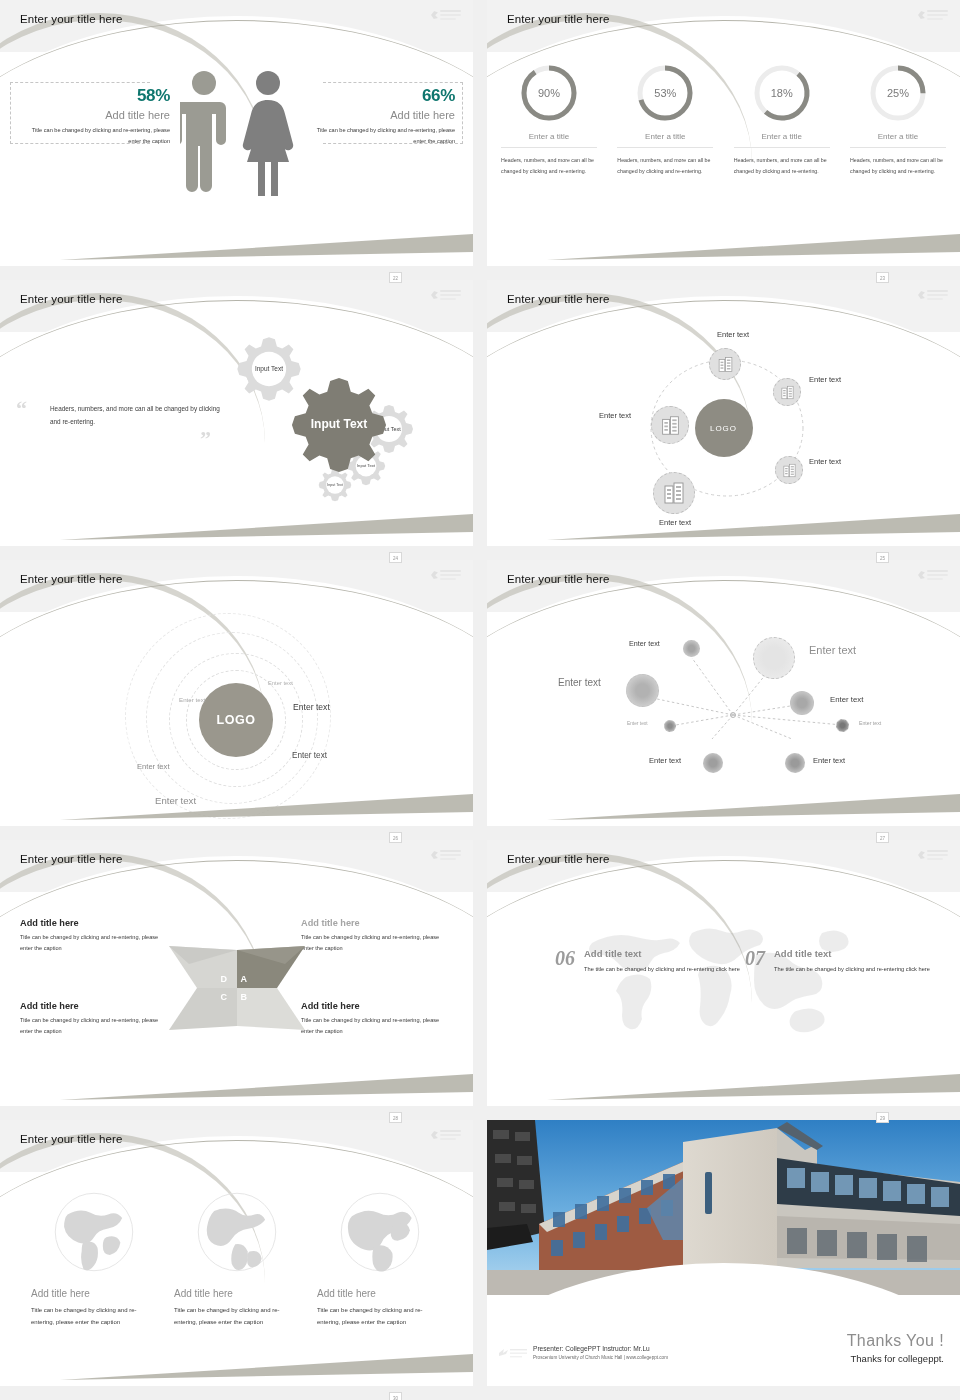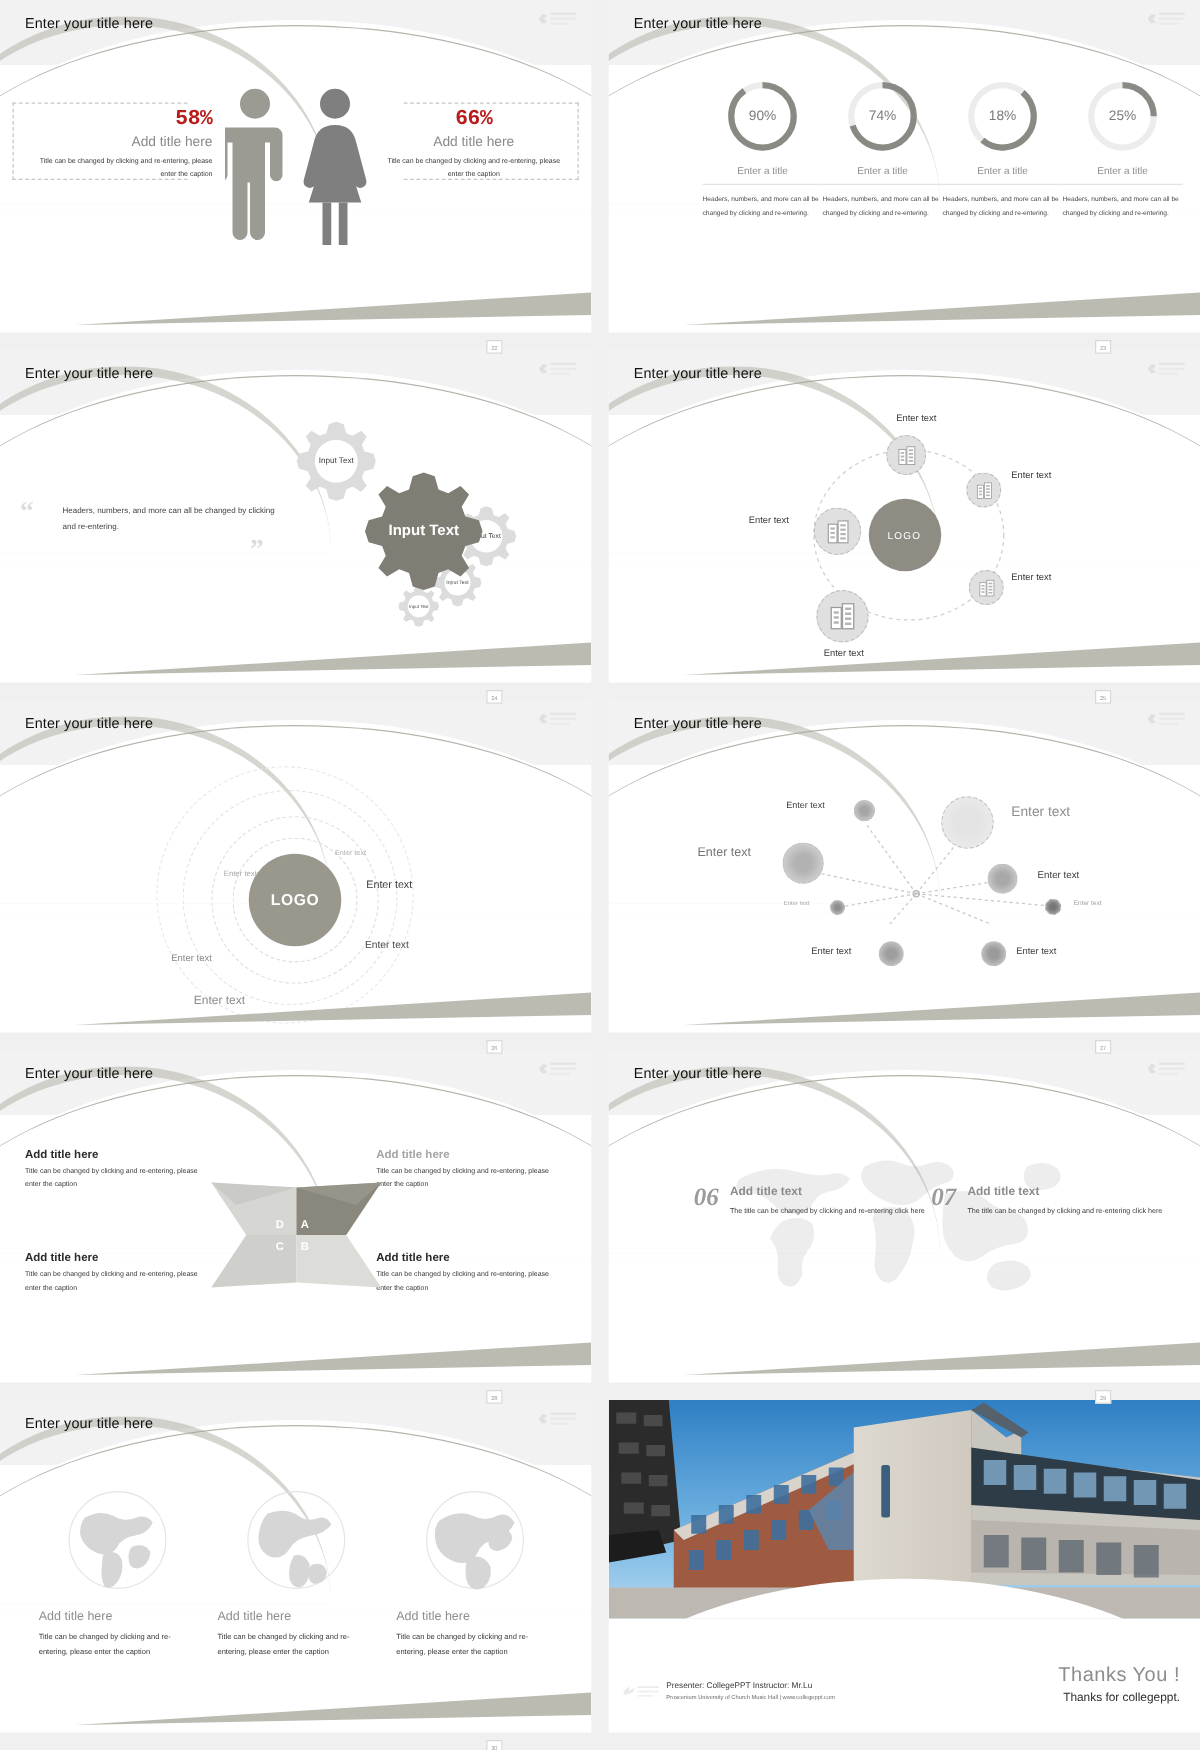--- a/index.html
+++ b/index.html
@@ -77,31 +77,31 @@
     font-size:4.5px; color:#9a9a9a; text-align:center; line-height:11px;
     z-index:6;
   }
   .slidewrap { position:relative; width:410px; height:274px; }
 
   
   .gender-row { position:absolute; left:0; top:58px; width:100%; height:170px; }
   .figs { position:absolute; left:50%; top:10px; transform:translateX(-50%); display:flex; gap:14px; }
   .stat { position:absolute; top:28px; width:152px; }
   .stat.left { left:18px; text-align:right; }
-  .stat.right { right:18px; text-align:center; }
+  .stat.right { right:18px; text-align:right; }
   .dash-brace { position:absolute; top:24px; width:140px; height:62px; }
   .dash-brace.l { left:10px; border:1px dashed #c6c6c6; border-right:0; }
   .dash-brace.r { right:10px; border:1px dashed #c6c6c6; border-left:0; }
-  .pct { font-size:17px; color:#b91c1c; font-weight:bold; letter-spacing:-.3px;font-family:Liberation Mono, monospace;}
+  .pct { font-size:17px; color:#0f766e; font-weight:bold; letter-spacing:-.3px;}
   .stat h4 { font-size:11px; color:#8a8a8a; font-weight:normal; margin-top:3px;}
   .stat p  { font-size:5.6px; color:#3a3a3a; line-height:1.95; margin-top:4px;}
 
   
   .donuts { position:absolute; left:0; top:62px; width:100%;
-            display:flex; justify-content:flex-end; padding:0 14px;}
+            display:flex; justify-content:space-between; padding:0 14px;}
   .donut-col { width:96px; text-align:center; }
   .ring { position:relative; width:62px; height:62px; margin:0 auto;}
   .ring svg { display:block; }
   .ring span { position:absolute; left:0; top:0; width:62px; height:62px;
      display:flex; align-items:center; justify-content:center;
      font-size:11px; color:#7a7a7a; }
   .donut-col h5 { font-size:8px; color:#8e8e8e; font-weight:normal;
      margin-top:8px; padding-bottom:6px; border-bottom:1px solid #e3e3e3; }
   .donut-col p { font-size:5.3px; color:#4a4a4a; line-height:2.1; margin-top:7px; text-align:left;}
 
@@ -260,21 +260,21 @@
         </div>
         <h5>Enter a title</h5>
         <p>Headers, numbers, and more can all be changed by clicking and re-entering.</p>
       </div>
       <div class="donut-col">
         <div class="ring">
           <svg width="62" height="62" viewBox="0 0 62 62">
             <circle cx="31" cy="31" r="25" fill="none" stroke="#ececec" stroke-width="5"></circle>
             <circle cx="31" cy="31" r="25" fill="none" stroke="#8a8a84" stroke-width="5" stroke-dasharray="110 157.1" transform="rotate(-90 31 31)"></circle>
           </svg>
-          <span>74%</span>
+          <span>53%</span>
         </div>
         <h5>Enter a title</h5>
         <p>Headers, numbers, and more can all be changed by clicking and re-entering.</p>
       </div>
       <div class="donut-col">
         <div class="ring">
           <svg width="62" height="62" viewBox="0 0 62 62">
             <circle cx="31" cy="31" r="25" fill="none" stroke="#ececec" stroke-width="5"></circle>
             <circle cx="31" cy="31" r="25" fill="none" stroke="#8a8a84" stroke-width="5" stroke-dasharray="78.5 157.1" transform="rotate(-50 31 31)"></circle>
           </svg>

